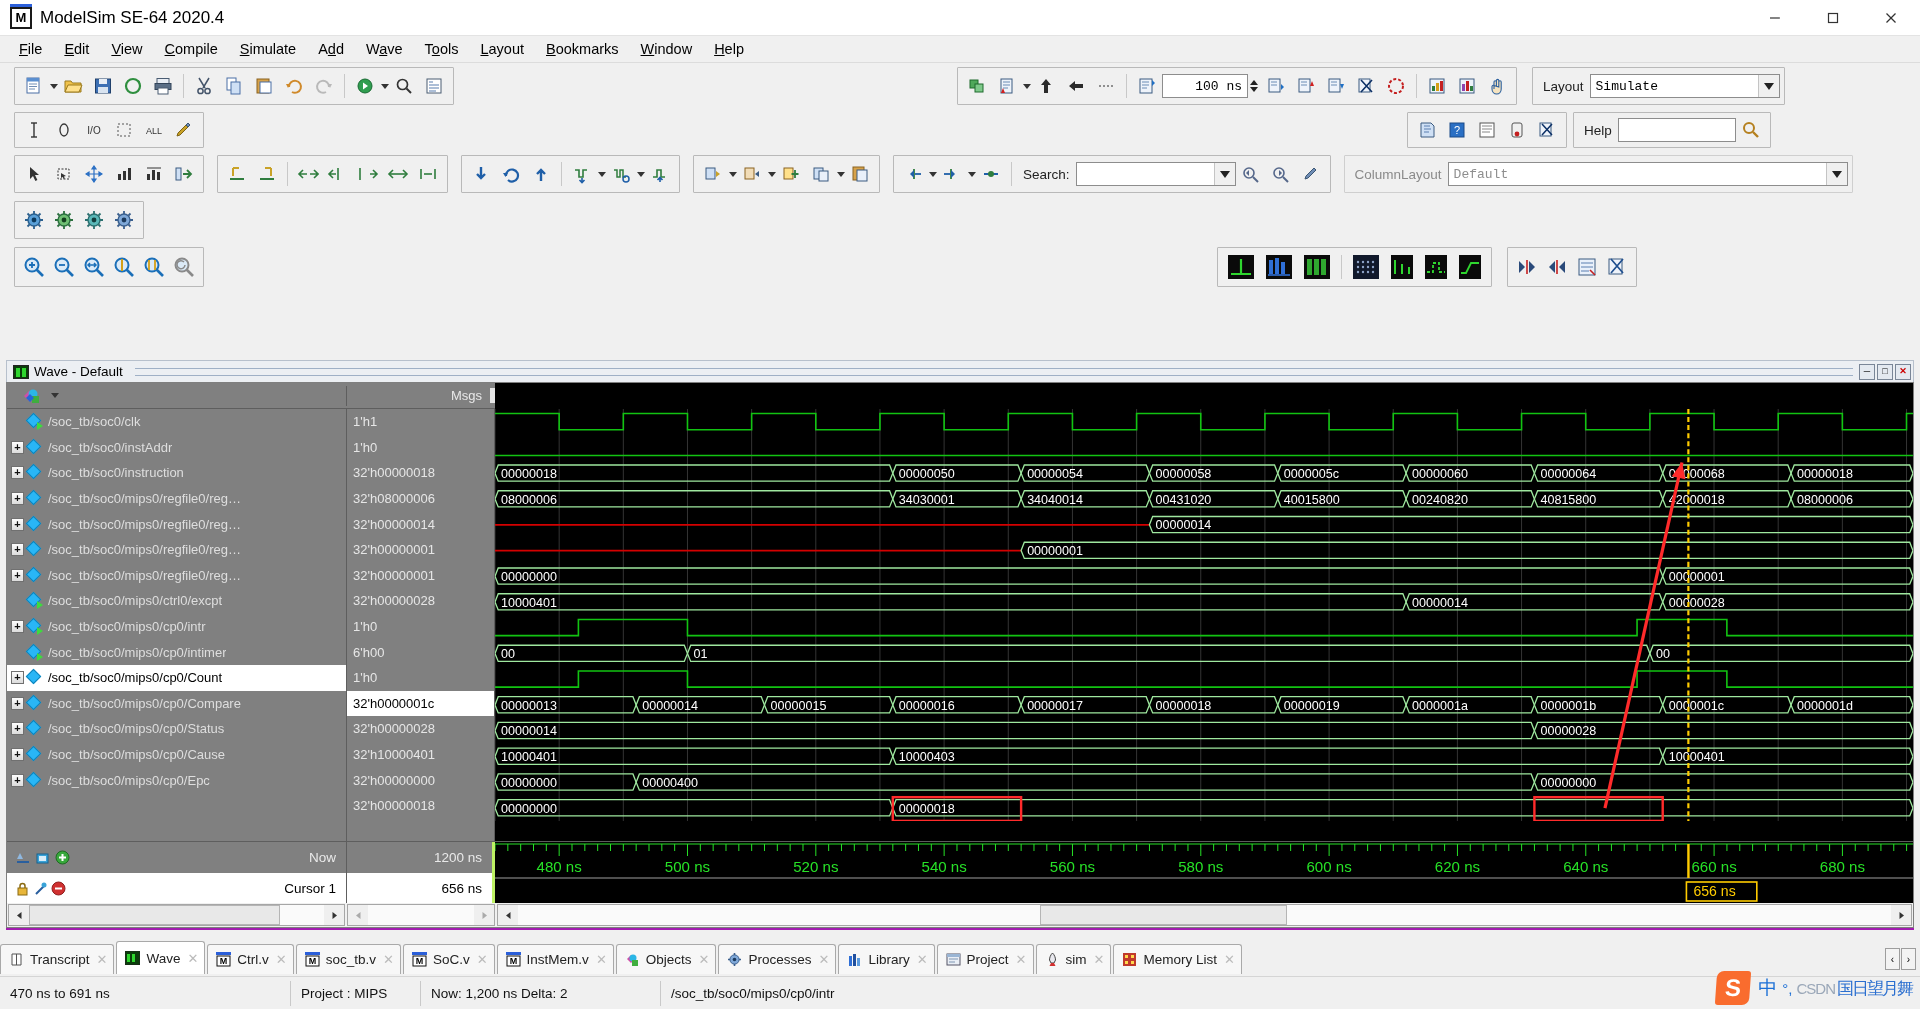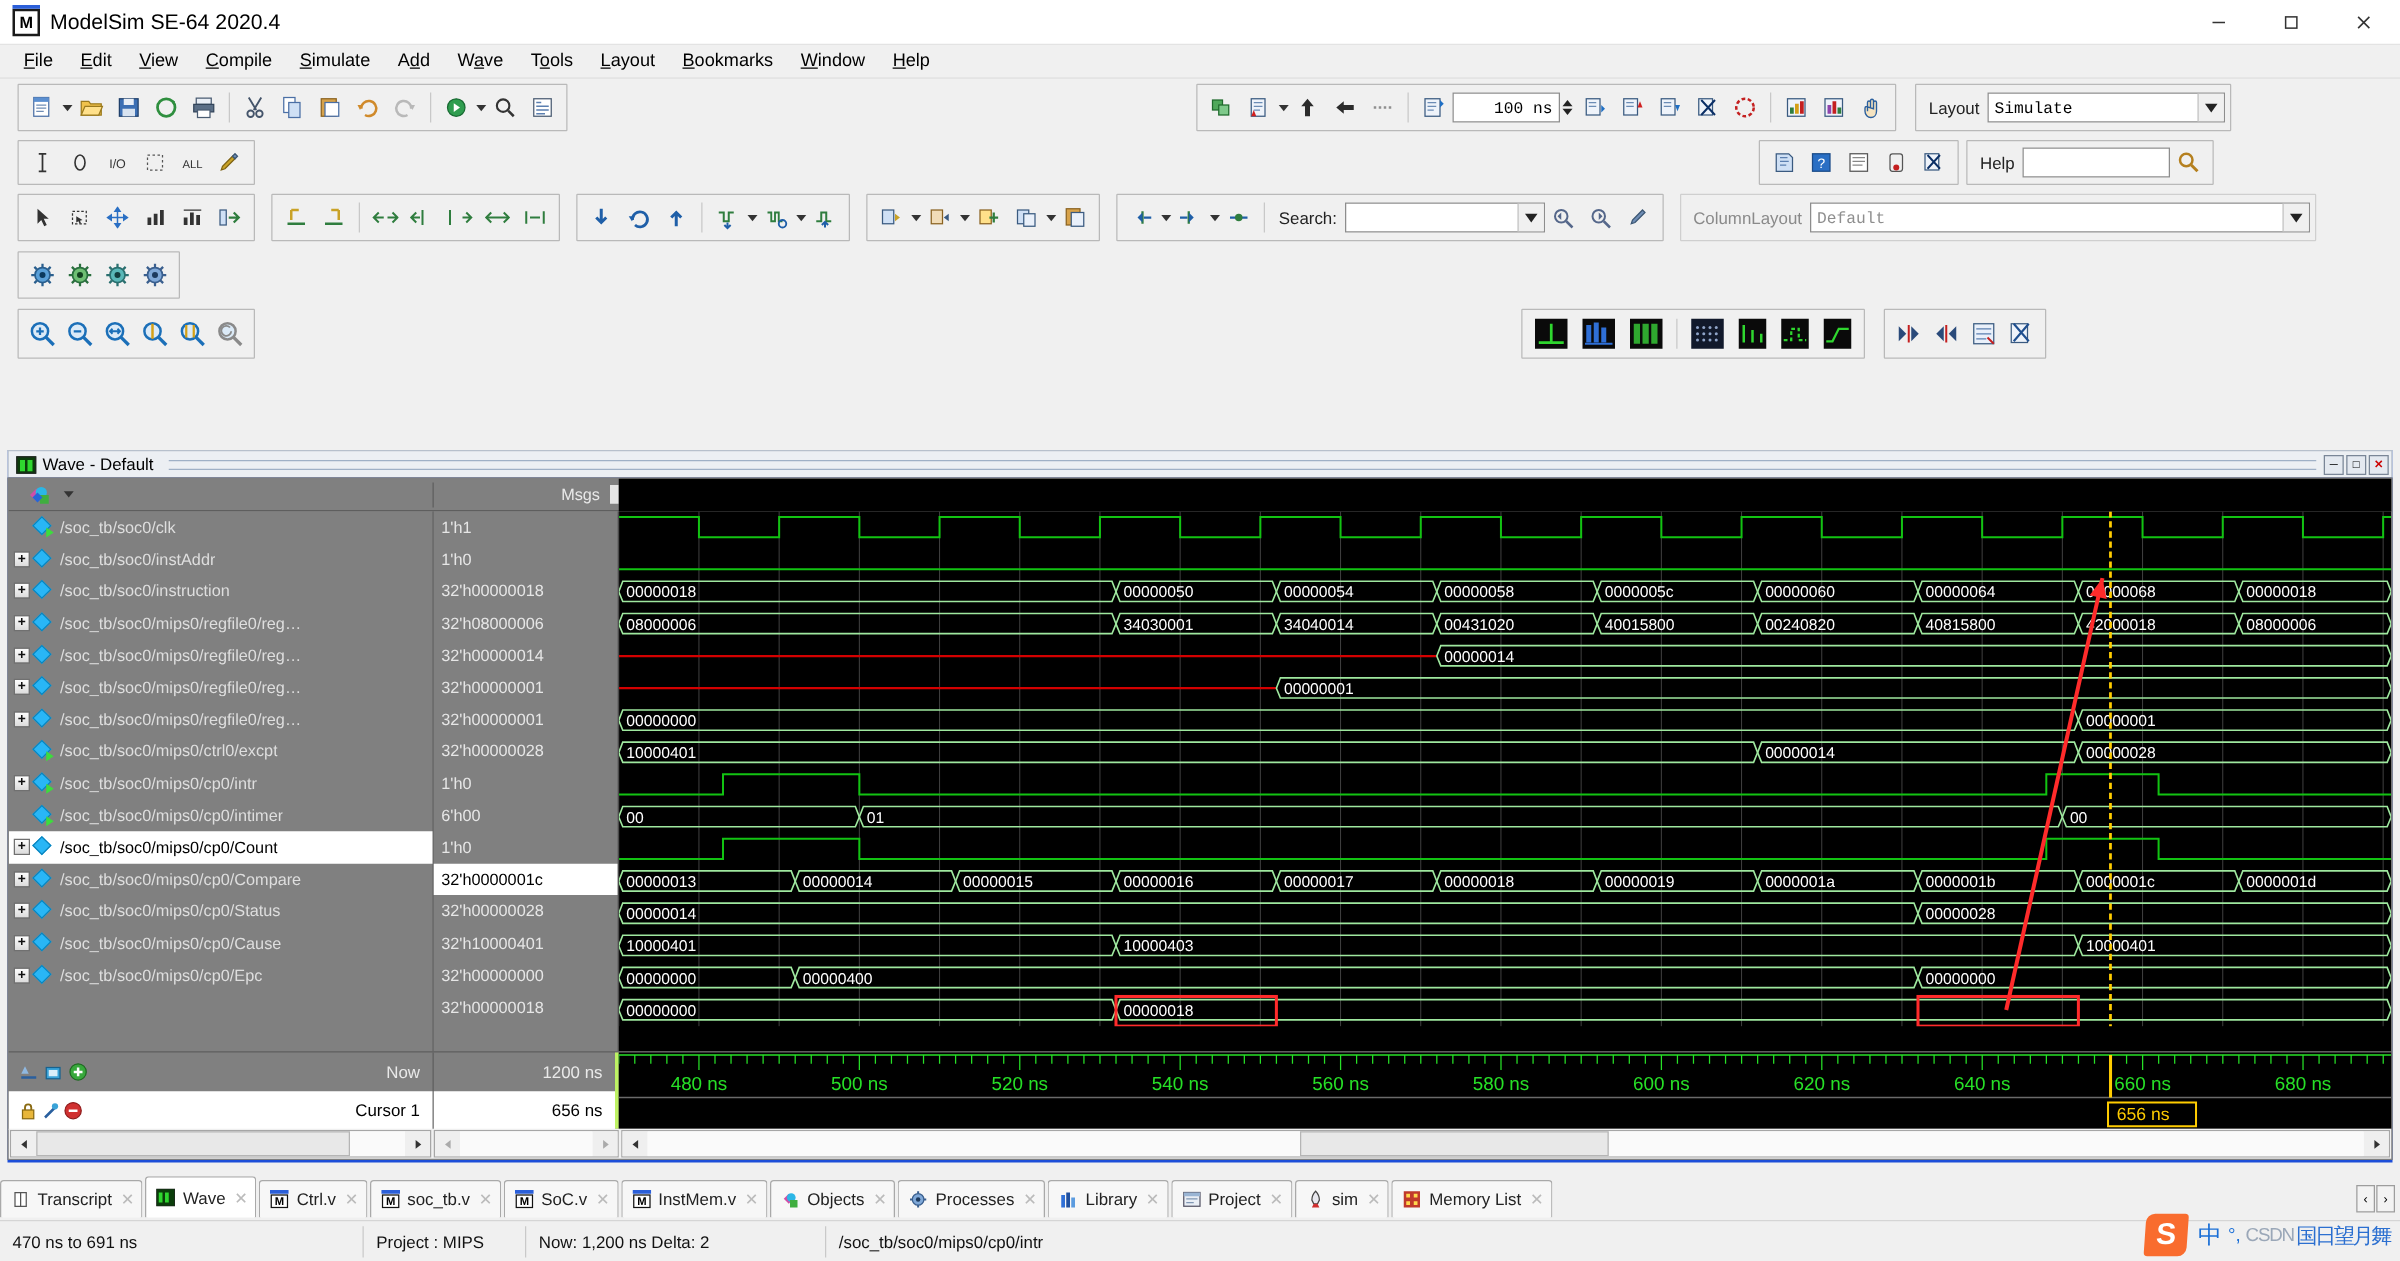--- a/index.html
+++ b/index.html
@@ -60,36 +60,36 @@
   .combo .val { flex:1; font-family:"Liberation Mono", monospace; font-size:13px; padding:0 5px; color:#000;}
   .combo .val.ph { color:#8e8e8e; }
   .combo .arrow { width:21px; height:22px; background:#f0f0f0; border-left:1px solid #c4c4c4; display:flex; align-items:center; justify-content:center;}
   .combo .arrow i { width:0;height:0;border-left:5px solid transparent;border-right:5px solid transparent;border-top:7px solid #222;}
   .spin { width:14px; display:flex; flex-direction:column; margin-left:-1px;}
   .spin i { width:0;height:0;border-left:4px solid transparent;border-right:4px solid transparent; margin:1px auto;}
   .spin i.up { border-bottom:5px solid #222; }
   .spin i.dn { border-top:5px solid #222; }
 
   
-  .wavewin { position:absolute; left:6px; top:360px; width:1908px; height:570px; background:#1d4ed8; }
+  .wavewin { position:absolute; left:6px; top:360px; width:1908px; height:570px; background:#a21caf; }
   .wave-title {
     height:22px; background:#eceff3; display:flex; align-items:center; border:1px solid #b7c0cc; border-bottom:none;
   }
   .wave-title .ic { width:16px;height:14px;margin:0 5px 0 6px; background:#0b3d0b; border:1px solid #222; position:relative;}
   .wave-title .ic::after{content:"";position:absolute;left:2px;top:2px;width:4px;height:9px;background:#2fd62f;box-shadow:6px 0 0 #2fd62f;}
   .wave-title .t { font-size:13.5px; color:#000; margin-right:8px; white-space:nowrap;}
   .wave-title .grip { flex:1; height:8px; border-top:1px solid #9fb0c6; border-bottom:1px solid #9fb0c6; margin:0 4px;}
   .wave-title .wbtns { display:flex; margin-right:2px;}
   .wave-title .wb { width:16px;height:16px;border:1px solid #7a8697; background:#e4e9f0; margin-left:2px; display:flex;align-items:center;justify-content:center;font-size:9px;color:#000; line-height:1;}
   .wave-title .wb.x { color:#c00; font-weight:bold;}
 
   .wave-body { border:1px solid #7f7f7f; height:546px; background:#808080; display:flex; flex-direction:column;}
   .wave-hdr { height:26px; background:#808080; display:flex; align-items:center; border-bottom:1px solid #5e5e5e; flex:0 0 26px;}
   .wave-hdr .leftbox { width:340px; display:flex; align-items:center; padding-left:14px; border-right:1px solid #5e5e5e;}
-  .wave-hdr .msgs { width:148px; text-align:right; padding-right:8px; font-size:13px; color:#e8e8e8; border-right:7px solid #e5e5e5;}
+  .wave-hdr .msgs { width:148px; text-align:right; padding-right:8px; font-size:13px; color:#e8e8e8; border-right:5px solid #e5e5e5;}
   .wave-hdr .rest { flex:1; background:#000; height:26px; }
 
   .wave-main { flex:1; display:flex; overflow:hidden; }
   .names-col { width:340px; background:#808080; border-right:1px solid #5e5e5e; }
   .vals-col { width:148px; background:#808080; border-right:1px solid #5e5e5e;}
   .canvas-col { flex:1; background:#000; position:relative; overflow:hidden;}
 
   .srow { height:25.6px; display:flex; align-items:center; font-size:13px; color:#dedede; padding-left:4px; white-space:nowrap;}
   .srow.sel { background:#ffffff; color:#000; }
   .srow .expander {

